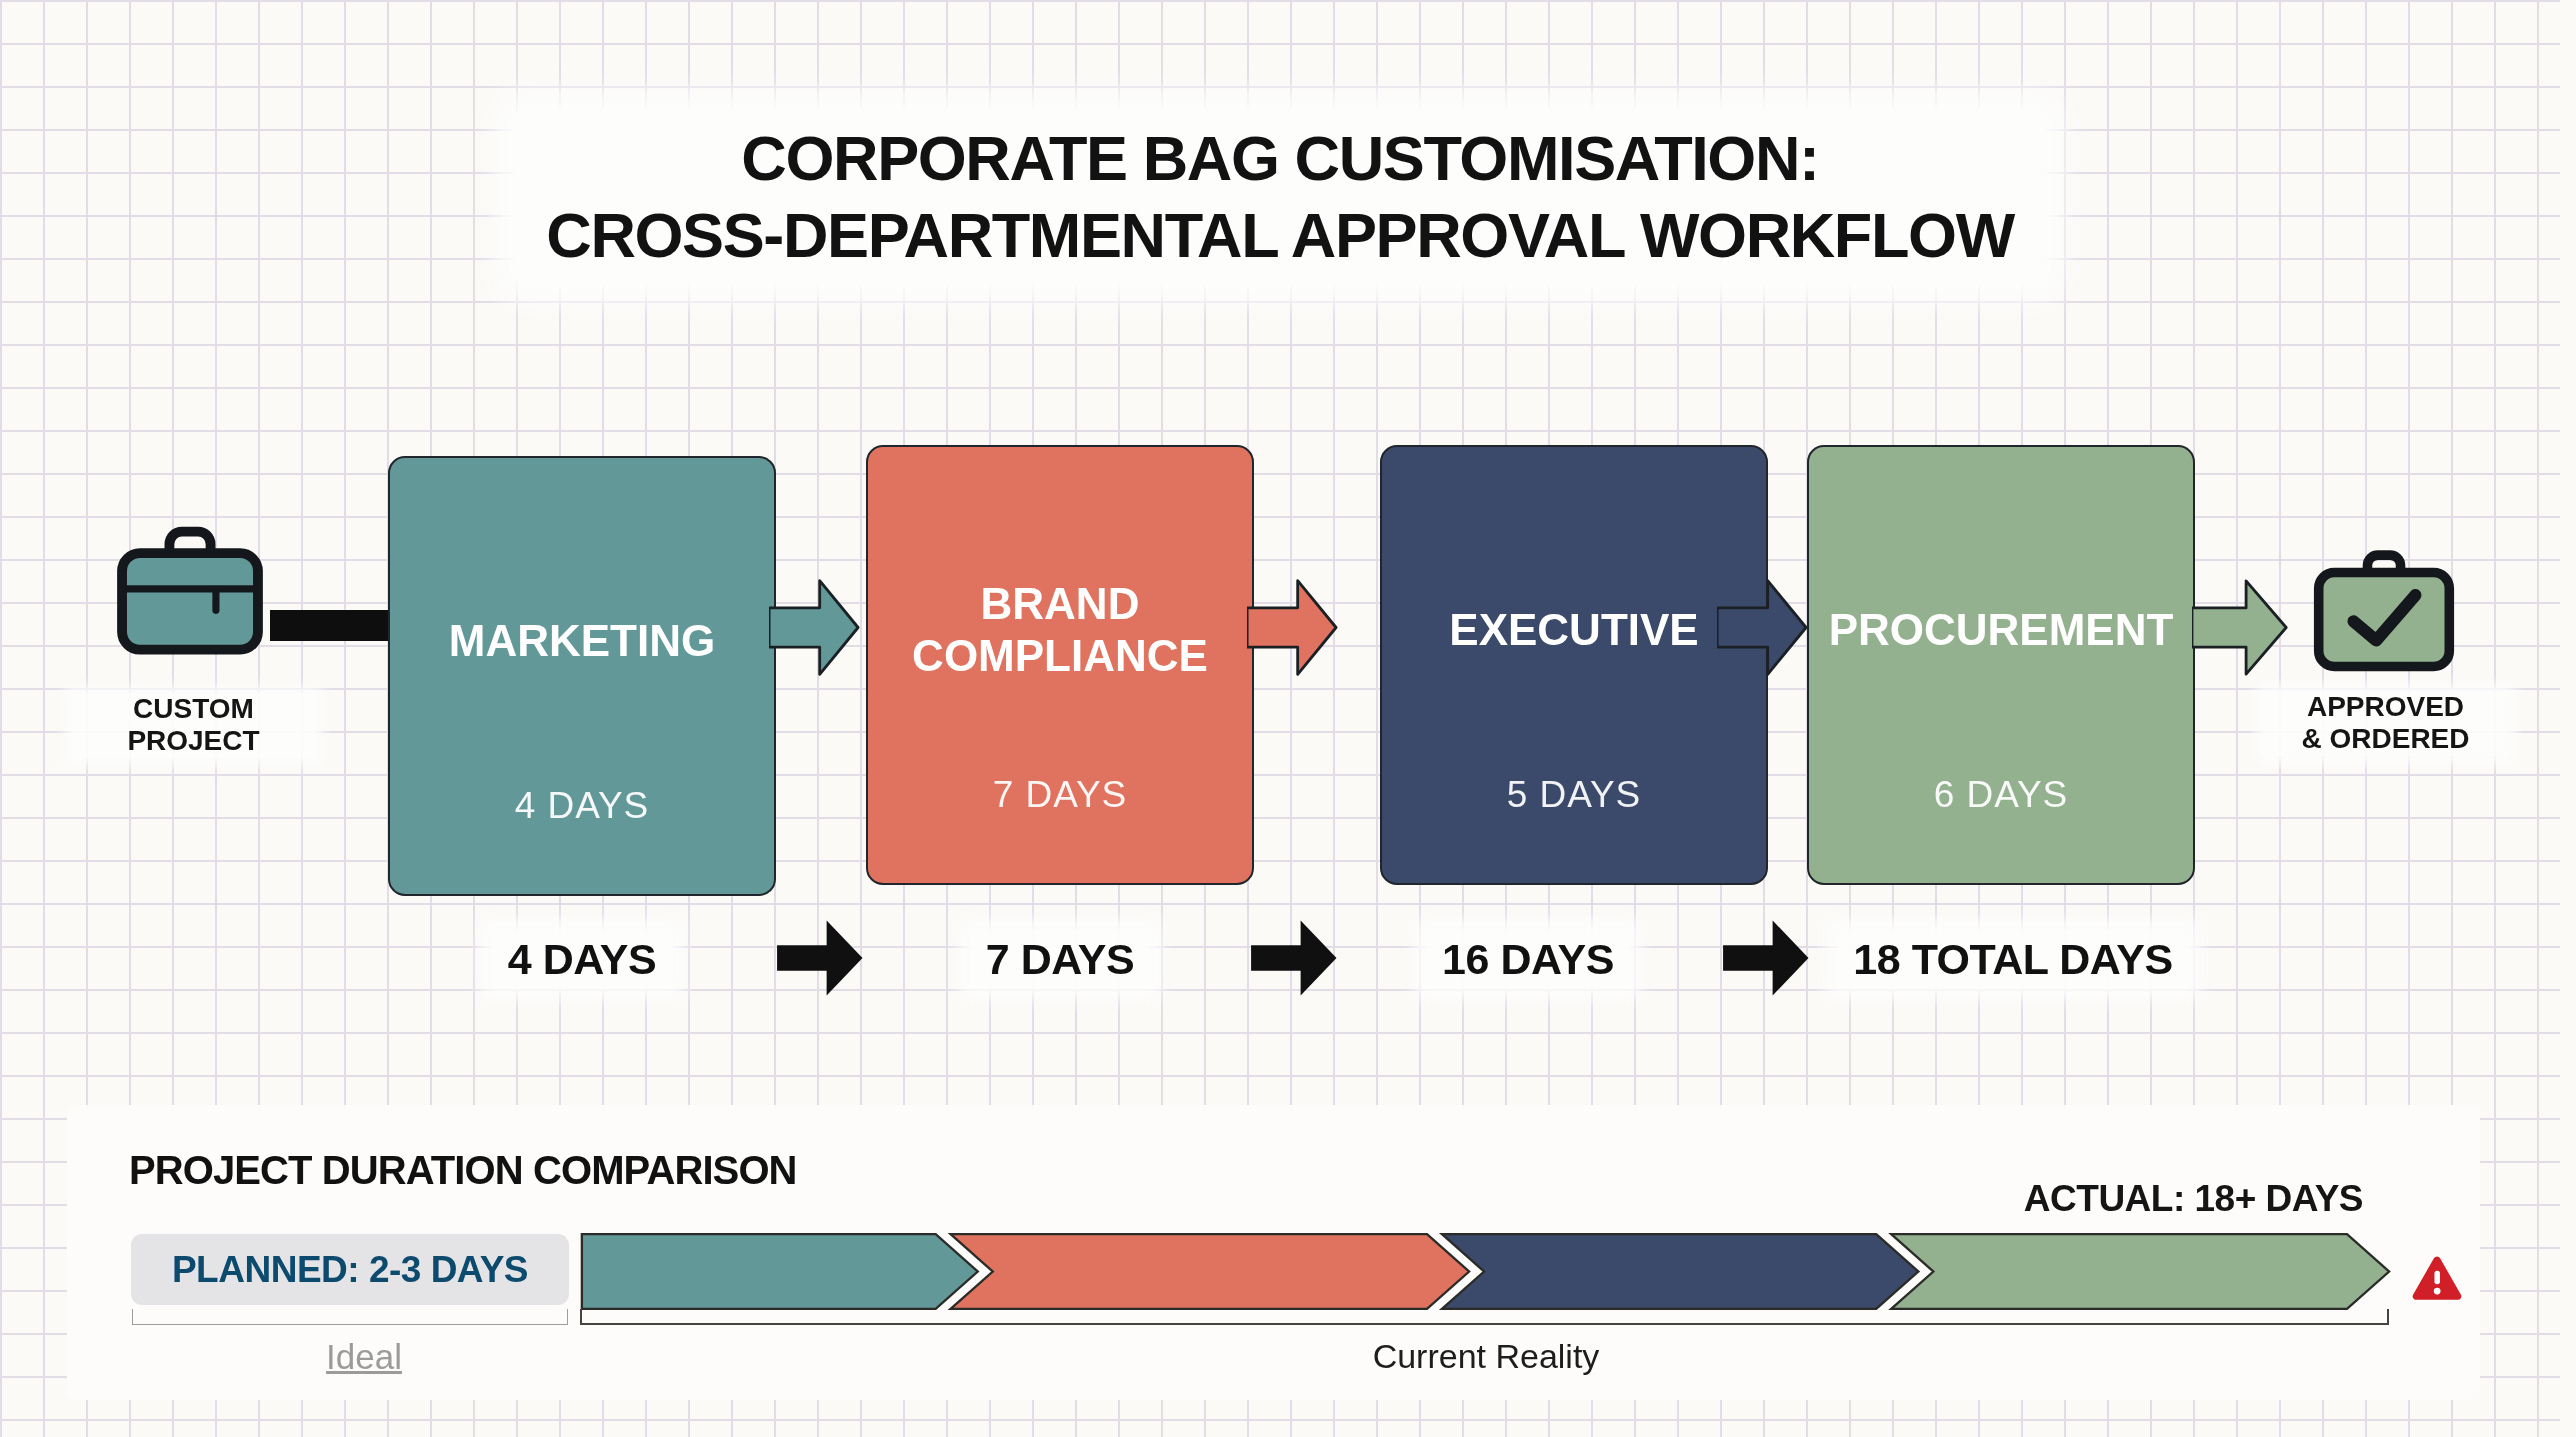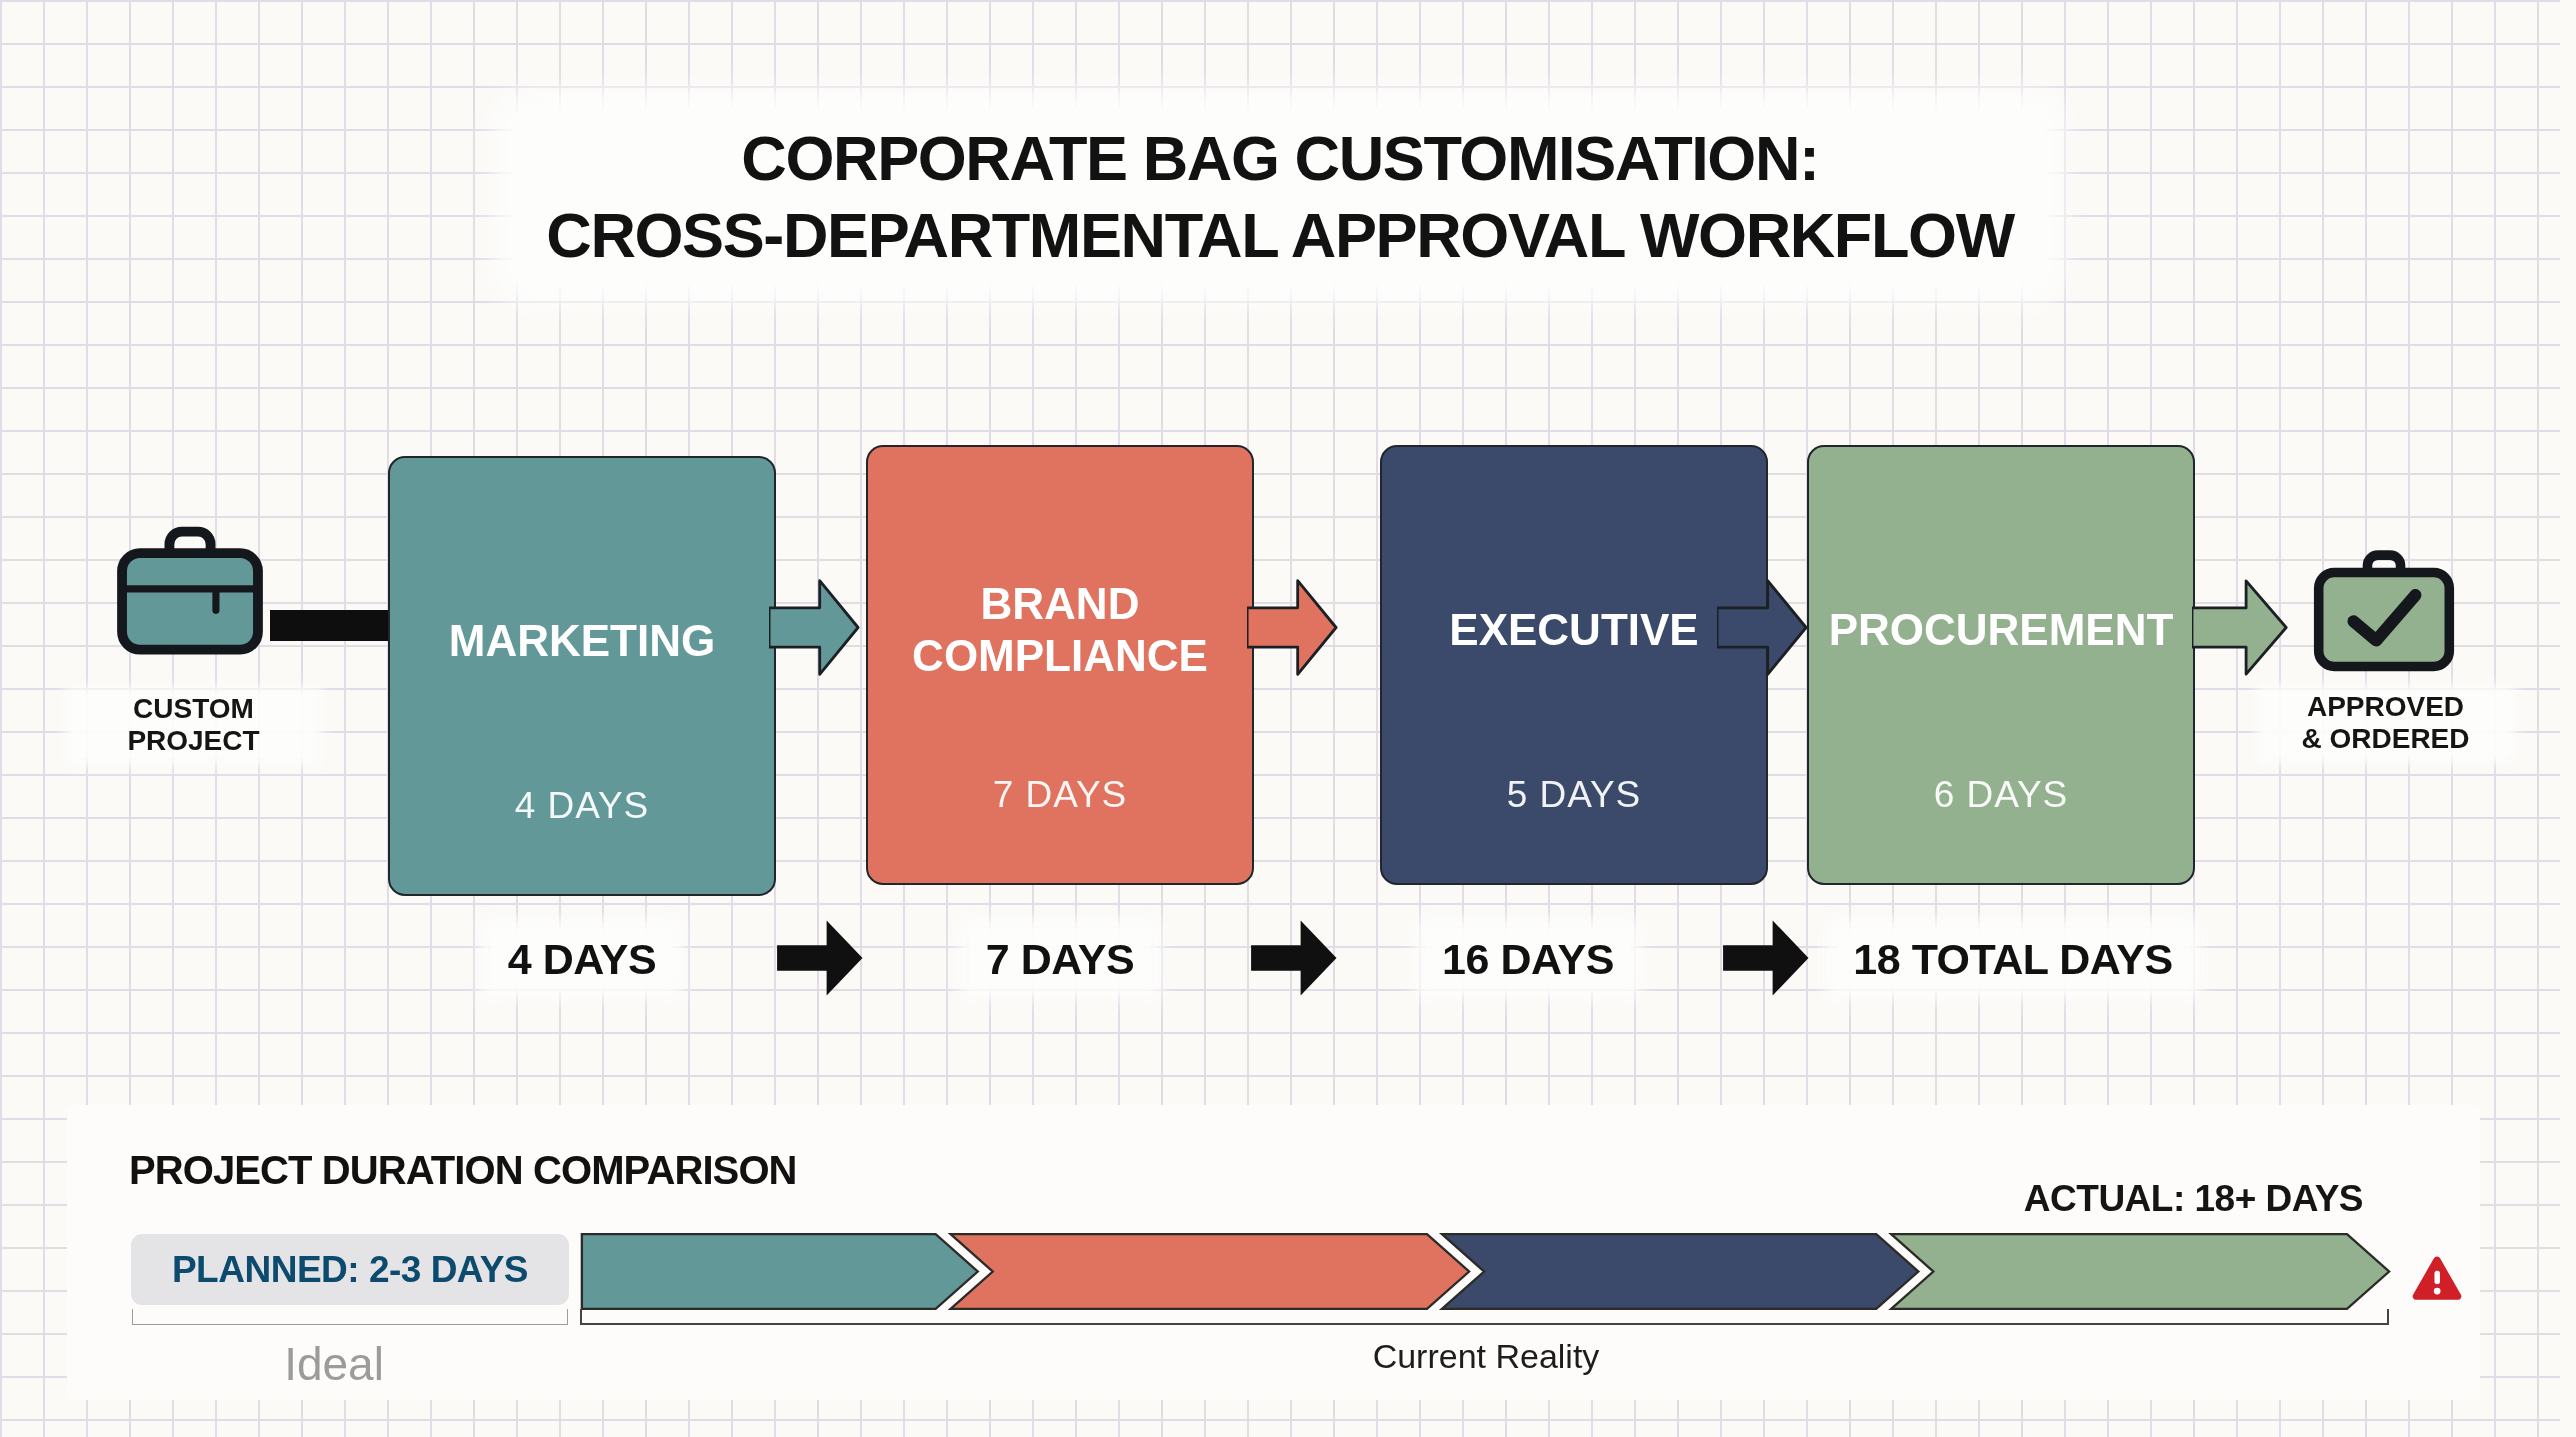--- a/index.html
+++ b/index.html
@@ -72,21 +72,21 @@
     white-space:nowrap;
   }
   .pill{
     left:131px;top:1234px;width:438px;height:71px;border-radius:11.2px;
     text-align:center;line-height:71px;font-size:37px;font-weight:600;
     letter-spacing:-0.5px;color:#0c4a6e;
   }
   .bracket{box-sizing:border-box;border-bottom-style:solid;border-left-style:solid;border-right-style:solid;border-top:none;}
   .bracket-ideal{left:132px;top:1309px;width:436px;height:16px;border-color:#9d9d9d;border-width:1.9px;}
   .bracket-real{left:580px;top:1309px;width:1809px;height:16px;border-color:#47443f;border-width:2.8px;}
-  .cap-ideal{left:334px;top:1337px;transform:translateX(-50%);font-size:46px;font-weight:400;color:#9b9b9b;}
+  .cap-ideal{left:364px;top:1337px;transform:translateX(-50%);font-size:35px;font-weight:400;color:#9b9b9b;text-decoration:underline;}
   .cap-real{left:1486px;top:1337px;transform:translateX(-50%);font-size:34px;font-weight:500;color:#1d1d1b;white-space:nowrap;}
 </style>
 </head>
 <body>
 
 <div class="canvas">
 
   <header class="abs title-wrap">
     <div class="title-line">CORPORATE BAG CUSTOMISATION:</div>
     <div class="title-line">CROSS-DEPARTMENTAL APPROVAL WORKFLOW</div>

